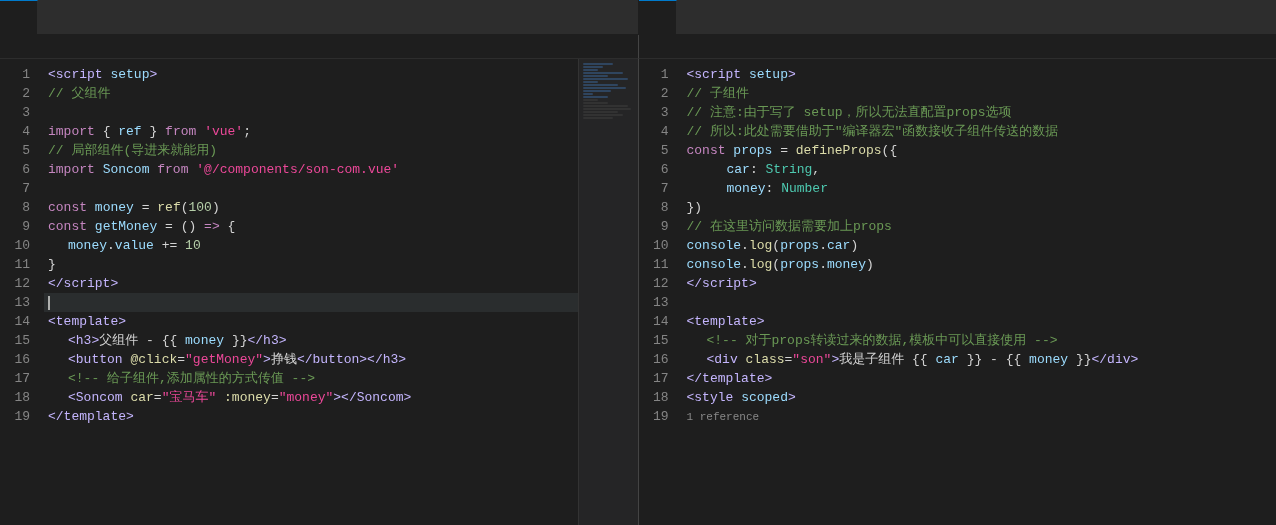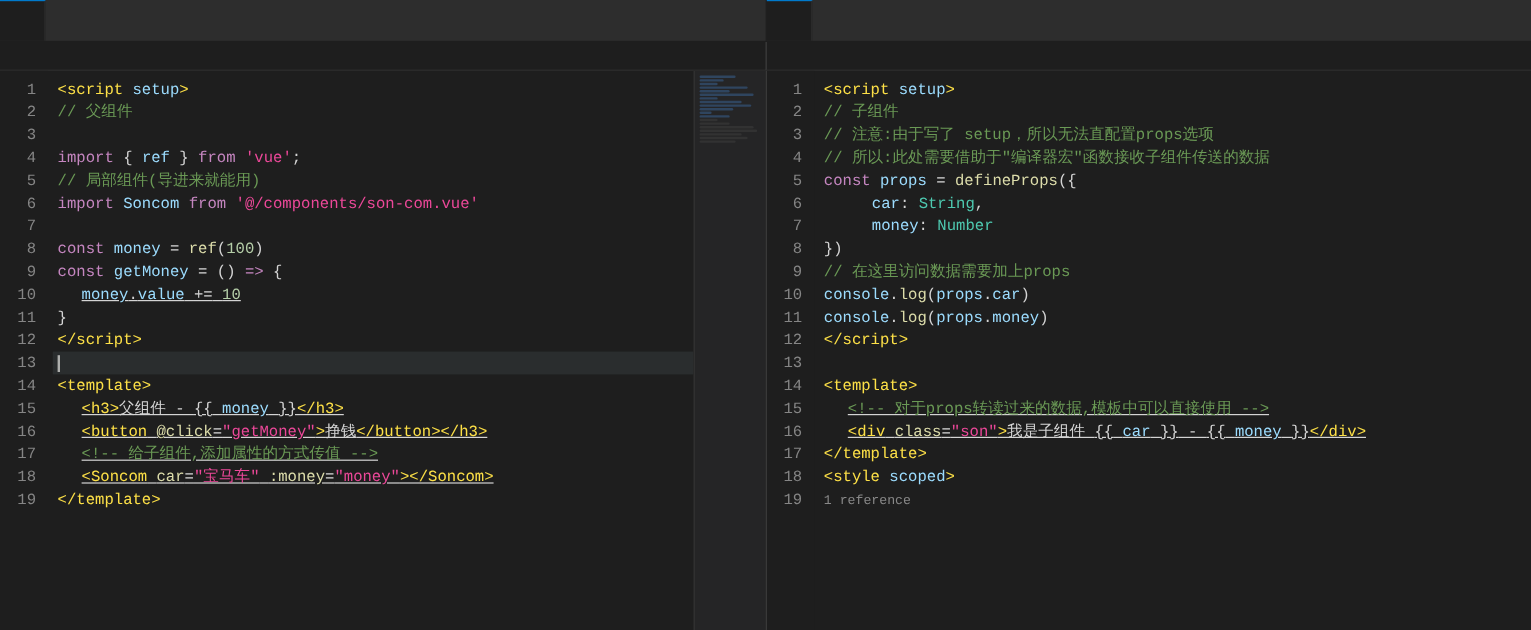--- a/index.html
+++ b/index.html
@@ -153,21 +153,21 @@
       padding: 4px;
     }
     .minimap-line {
       height: 2px;
       margin-bottom: 1px;
       border-radius: 1px;
       background: #555;
     }
 
     
-    .kw { color: #fde047; }
+    .kw { color: #c4b5fd; }
     .kw2 { color: #c586c0; }
     .str { color: #ec4899; }
     .fn { color: #dcdcaa; }
     .comment { color: #6a9955; }
     .num { color: #b5cea8; }
     .tag { color: #4ec9b0; }
     .attr { color: #9cdcfe; }
     .op { color: #d4d4d4; }
     .yellow { color: #dcdcaa; }
     .blue { color: #9cdcfe; }
@@ -181,21 +181,21 @@
     }
     @keyframes blink {
       0%, 50% { opacity: 1; }
       51%, 100% { opacity: 0; }
     }
     .line {
       display: block;
       padding-left: 4px;
       min-height: 19px;
     }
-    .indent1 { padding-left: 20px; text-decoration: underline; }
+    .indent1 { padding-left: 20px; }
     .indent2 { padding-left: 40px; }
 
     .ref-note {
       color: #888;
       font-size: 11px;
     }
   </style>
 </head>
 <body>
 

